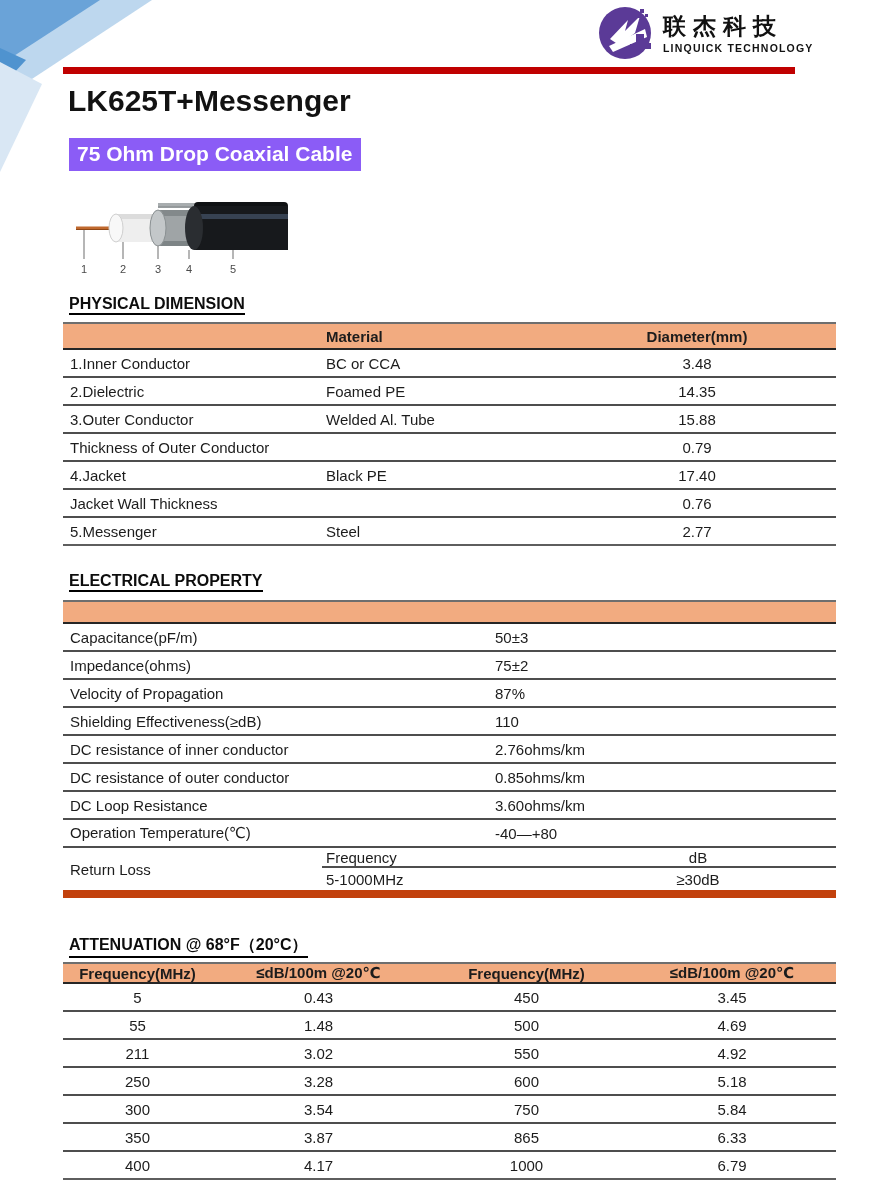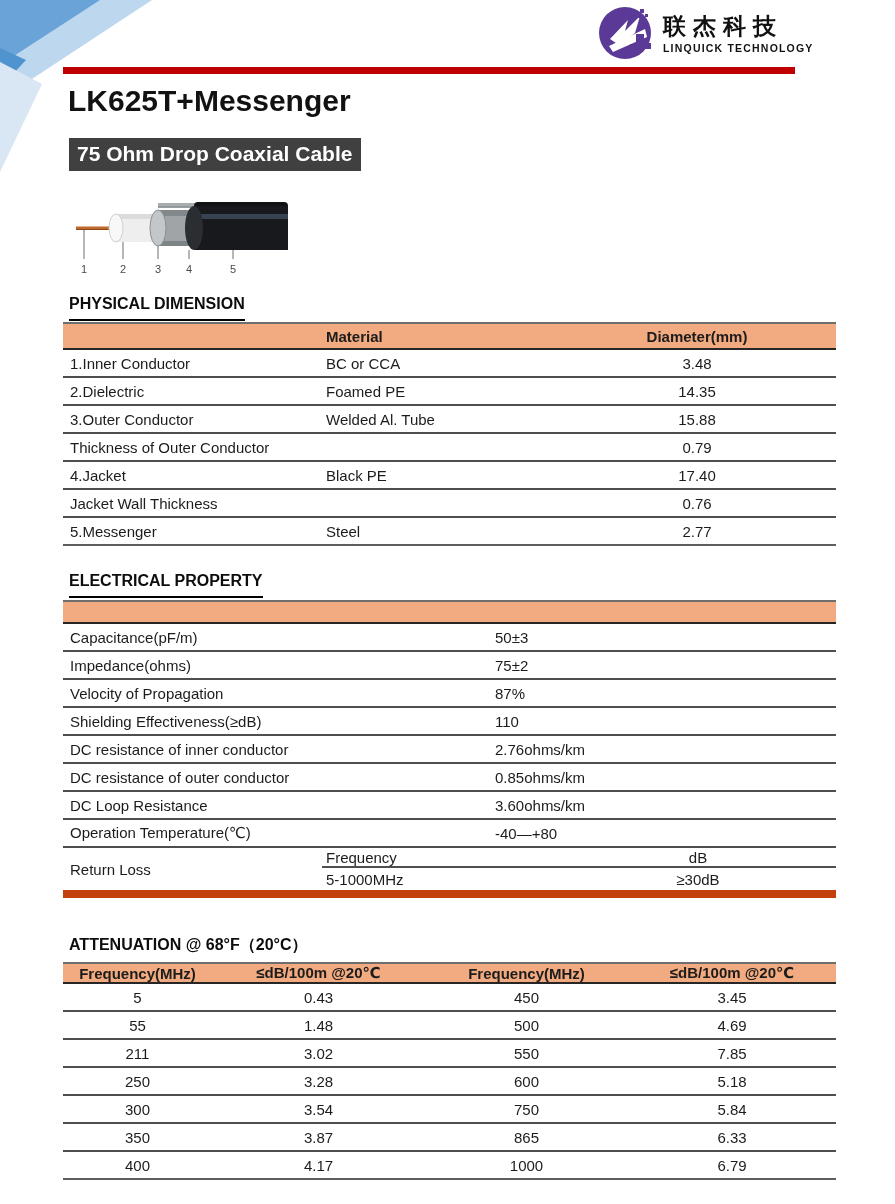--- a/index.html
+++ b/index.html
@@ -13,27 +13,27 @@
 
   
   .logo { position:absolute; left:597px; top:3px; display:flex; align-items:center; }
   .logo-text { margin-left:6px; }
   .logo-cn { font-size:23px; font-weight:bold; letter-spacing:7px; color:#111; line-height:26px; white-space:nowrap; }
   .logo-en { font-size:10.5px; font-weight:bold; letter-spacing:1.2px; color:#111; margin-top:3px; white-space:nowrap; }
 
   .redline { position:absolute; left:63px; top:67px; width:732px; height:7px; background:#c00000; }
 
   .title { position:absolute; left:68px; top:84px; font-size:30px; font-weight:bold; color:#121212; }
-  .badge { position:absolute; left:69px; top:138px; background:#404040; color:#fff;
+  .badge { position:absolute; left:69px; top:138px; background:#8b5cf6; color:#fff;
            font-size:21px; font-weight:bold; padding:4px 9px 5px 8px; white-space:nowrap; }
 
   .figure { position:absolute; left:70px; top:196px; }
 
   .sec { position:absolute; left:69px; font-size:16px; font-weight:bold; color:#0d0d0d;
-         border-bottom:2px solid #000; padding-bottom:6px; white-space:nowrap; }
+         border-bottom:2px solid #000; padding-bottom:0; white-space:nowrap; }
   #sec-phys { top:295px; }
   #sec-elec { top:572px; }
   #sec-att  { top:935px; }
 
   table.tbl { position:absolute; left:63px; width:773px; border-collapse:collapse; table-layout:fixed; }
   #tbl-phys { top:322px; }
   #tbl-elec { top:600px; }
   #tbl-att  { top:962px; }
 
   .tbl td, .tbl th { font-size:15px; font-weight:normal; color:#1c1c1c; vertical-align:middle; overflow:hidden; white-space:nowrap; }
@@ -258,21 +258,21 @@
       <tr class="row">
           <td class="c">55</td>
           <td class="c">1.48</td>
           <td class="c">500</td>
           <td class="c">4.69</td>
         </tr>
       <tr class="row">
           <td class="c">211</td>
           <td class="c">3.02</td>
           <td class="c">550</td>
-          <td class="c">7.85</td>
+          <td class="c">4.92</td>
         </tr>
       <tr class="row">
           <td class="c">250</td>
           <td class="c">3.28</td>
           <td class="c">600</td>
           <td class="c">5.18</td>
         </tr>
       <tr class="row">
           <td class="c">300</td>
           <td class="c">3.54</td>

